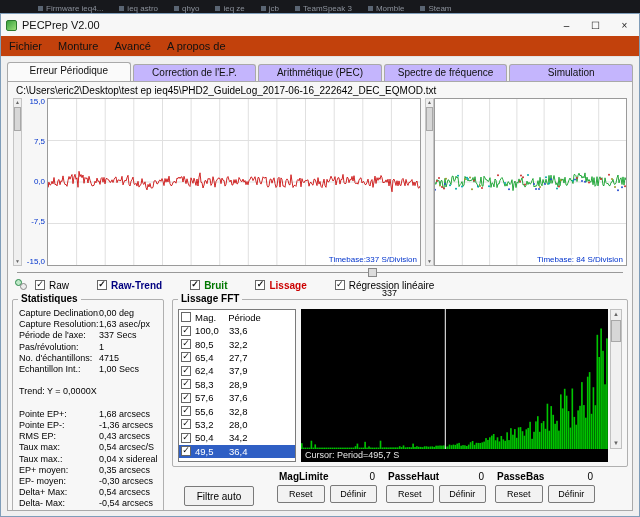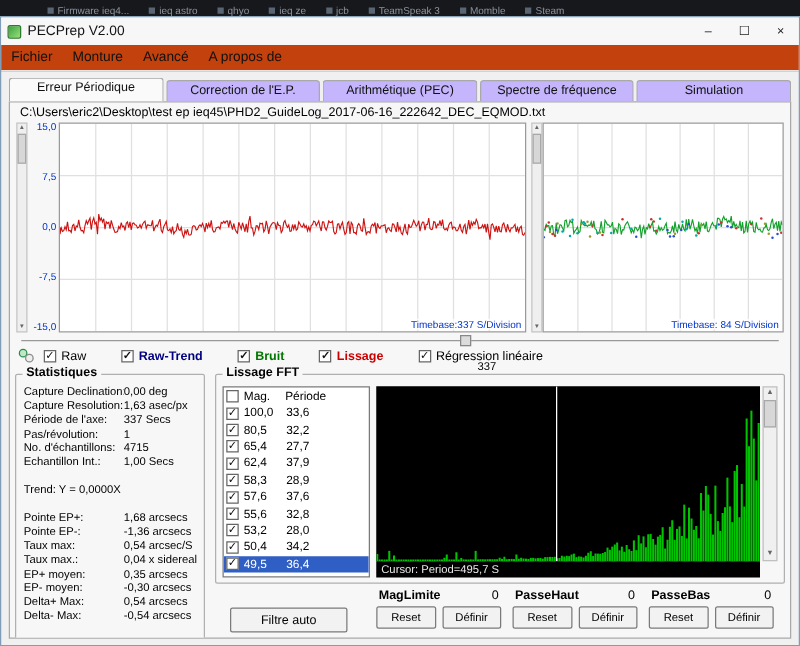--- a/index.html
+++ b/index.html
@@ -89,21 +89,21 @@
 
   .fft-area{flex:1;position:relative;margin-left:5px;min-width:0;}
   .fft-plot{position:absolute;left:0;top:0;right:14px;bottom:13px;background:#000;overflow:hidden;}
   .fft-plot svg{display:block;}
   .fft-vscroll{position:absolute;right:0;top:0;bottom:13px;width:12px;background:#f0f0f0;border:1px solid #c0c0c0;box-sizing:border-box;}
   .fft-vscroll .vs-arrow{font-size:6px;line-height:9px;}
   .fft-vscroll .vs-thumb{top:10px;height:22px;}
   .fft-cursorbar{position:absolute;left:0;right:14px;bottom:0;height:13px;background:#000;color:#e8e8e8;font-size:9px;line-height:13px;padding-left:4px;box-sizing:border-box;white-space:nowrap;overflow:hidden;}
 
   .controls{display:flex;margin-top:3px;align-items:flex-start;}
-  .filtre-btn{width:94px;height:20px;margin:16px 0 0 12px;font-size:10px;font-family:inherit;background:#f2f2f2;border:1px solid #7a7a7a;border-radius:2px;color:#000;}
+  .filtre-btn{width:70px;height:20px;margin:16px 0 0 12px;font-size:10px;font-family:inherit;background:#f2f2f2;border:1px solid #7a7a7a;border-radius:2px;color:#000;}
   .filter-groups{display:flex;margin-left:14px;}
   .filter-group{width:100px;margin-left:9px;}
   .fg-head{display:flex;justify-content:space-between;font-size:10px;font-weight:bold;padding:1px 2px 3px 2px;color:#000;}
   .fg-value{font-weight:normal;}
   .fg-btns{display:flex;gap:5px;}
   .fg-btn{flex:1;height:18px;font-size:9px;font-family:inherit;background:#f2f2f2;border:1px solid #7a7a7a;border-radius:2px;color:#000;padding:0;}
 </style>
 </head>
 <body>
 
@@ -363,20 +363,24 @@
               <div class="stat-row">
                 <span class="stat-label">Pointe EP+:</span>
                 <span class="stat-value">1,68 arcsecs</span>
               </div>
 
               <div class="stat-row">
                 <span class="stat-label">Pointe EP-:</span>
                 <span class="stat-value">-1,36 arcsecs</span>
               </div>
 
+              <div class="stat-row">
+                <span class="stat-label">RMS EP:</span>
+                <span class="stat-value">0,43 arcsecs</span>
+              </div>
 
               <div class="stat-row">
                 <span class="stat-label">Taux max:</span>
                 <span class="stat-value">0,54 arcsec/S</span>
               </div>
 
               <div class="stat-row">
                 <span class="stat-label">Taux max.:</span>
                 <span class="stat-value">0,04 x sidereal</span>
               </div>

